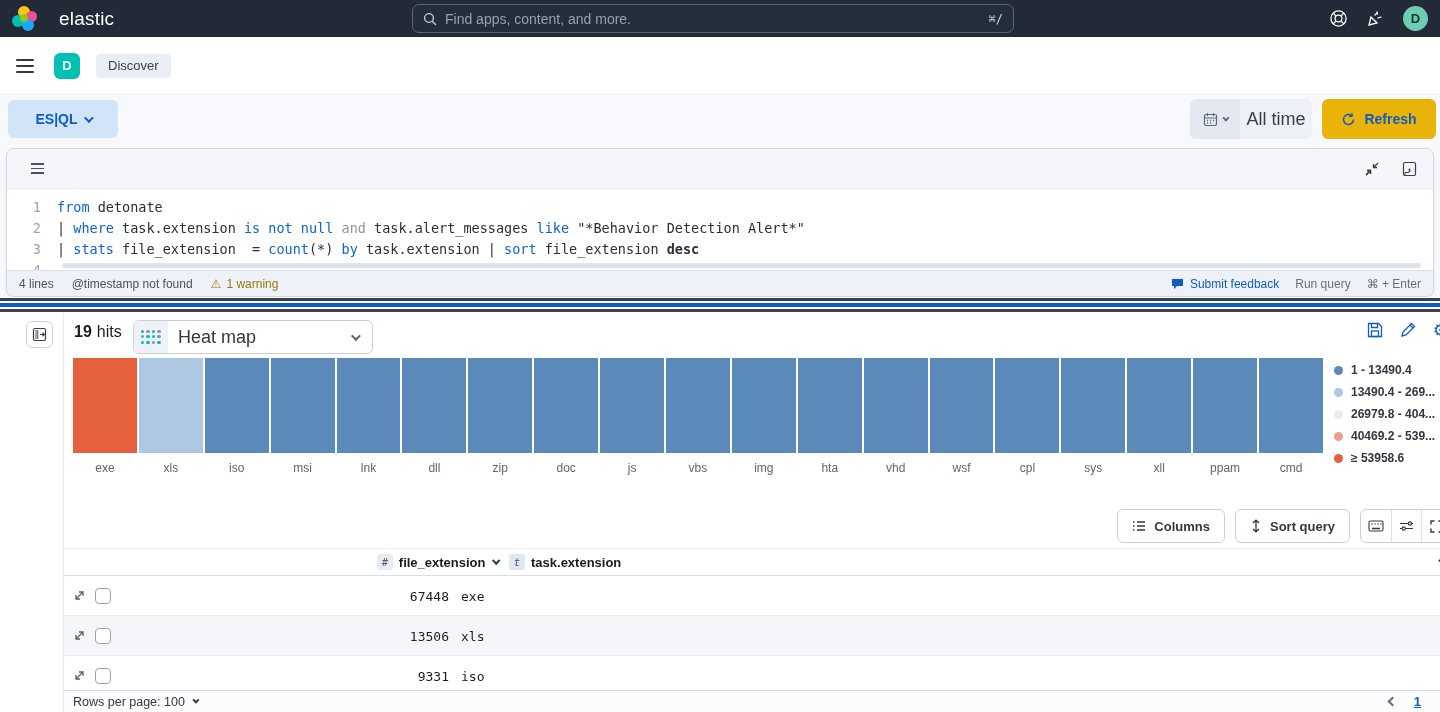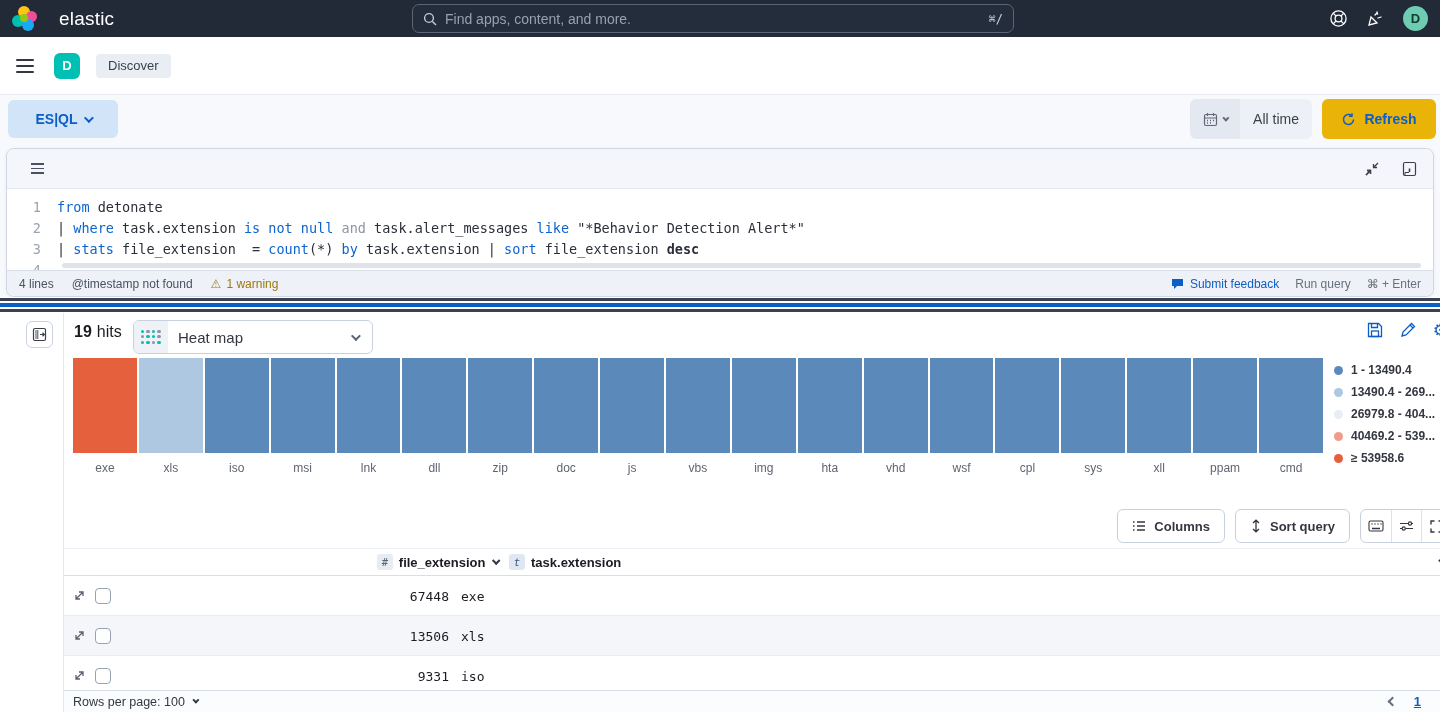--- a/index.html
+++ b/index.html
@@ -36,21 +36,21 @@
 
   
   .query-section { position:absolute; left:0; top:95px; width:1440px; height:218px; background:#f7f9fd; }
   .esql-btn { position:absolute; left:8px; top:5px; height:38px; width:110px; border-radius:6px;
     background:#d2e4f8; color:#0d5dc7; font-weight:700; font-size:14px;
     display:flex; align-items:center; justify-content:center; gap:6px; cursor:pointer; }
   .date-group { position:absolute; left:1190px; top:4px; height:40px; width:122px; border-radius:6px;
     overflow:hidden; display:flex; }
   .date-ico-seg { width:50px; background:#e4e9f1; display:flex; align-items:center; justify-content:center; gap:4px; color:#606878; }
   .date-label-seg { flex:1; background:#edf1f7; display:flex; align-items:center; justify-content:center;
-    font-size:14px; color:#3a3f4a; }
+    font-size:18px; color:#3a3f4a; }
   .refresh-btn { position:absolute; left:1322px; top:4px; height:40px; width:114px; border-radius:6px;
     background:#eab308; color:#0d5dc7; font-weight:700; font-size:14px;
     display:flex; align-items:center; justify-content:center; gap:8px; cursor:pointer; }
 
   .editor-panel { position:absolute; left:6px; top:53px; width:1428px; height:149px;
     background:#fff; border:1px solid #cfd7e4; border-radius:8px; box-shadow:0 1px 4px rgba(20,30,60,.05); }
   .editor-toolbar { height:40px; background:#f4f6fb; border-bottom:1px solid #e2e7f0;
     border-radius:8px 8px 0 0; display:flex; align-items:center; }
   .ed-menu { margin-left:24px; width:13px; height:11px; display:flex; flex-direction:column; justify-content:space-between; }
   .ed-menu i { height:1.6px; background:#4a5160; }
@@ -82,21 +82,21 @@
   .rail-btn { position:absolute; left:10px; top:8px; width:27px; height:27px; border:1px solid #ccd3e0;
     border-radius:6px; display:flex; align-items:center; justify-content:center; color:#3a3f4a; background:#fff; }
   .hits { position:absolute; left:58px; top:10px; font-size:16px; color:#1a1c21; }
   .hits b { font-weight:700; margin-right:5px; }
   .viz-select { position:absolute; left:117px; top:7px; width:240px; height:34px; border:1px solid #c9d0dd;
     border-radius:6px; background:#fff; display:flex; align-items:center; cursor:pointer; }
   .viz-icon-box { width:34px; height:100%; background:#eef1f6; border-radius:5px 0 0 5px;
     display:flex; align-items:center; justify-content:center; }
   .hm-icon { display:grid; grid-template-columns:repeat(4,4px); grid-auto-rows:4px; gap:1.5px; }
   .hm-icon i { width:3.4px; height:3.4px; border-radius:50%; }
-  .viz-label { margin-left:10px; font-size:15px; color:#343741; }
+  .viz-label { margin-left:10px; font-size:18px; color:#343741; }
   .viz-select .chev { margin-left:auto; margin-right:14px; }
   .panel-icons { position:absolute; right:8px; top:9px; display:flex; gap:17px; align-items:center; color:#0d5dc7; }
 
   .hm-cells { position:absolute; left:57px; top:45px; width:1250px; height:95px; display:flex; gap:2px; }
   .hm-cell { flex:1; }
   .hm-labels { position:absolute; left:57px; top:148px; width:1250px; display:flex; gap:2px; }
   .hm-label { flex:1; text-align:center; font-size:12px; color:#5f6571; }
   .legend { position:absolute; left:1318px; top:51px;font-weight:bold; }
   .lg-item { display:flex; align-items:center; gap:8px; height:12px; margin-bottom:10px; }
   .lg-dot { width:9px; height:9px; border-radius:50%; flex:0 0 9px; }

